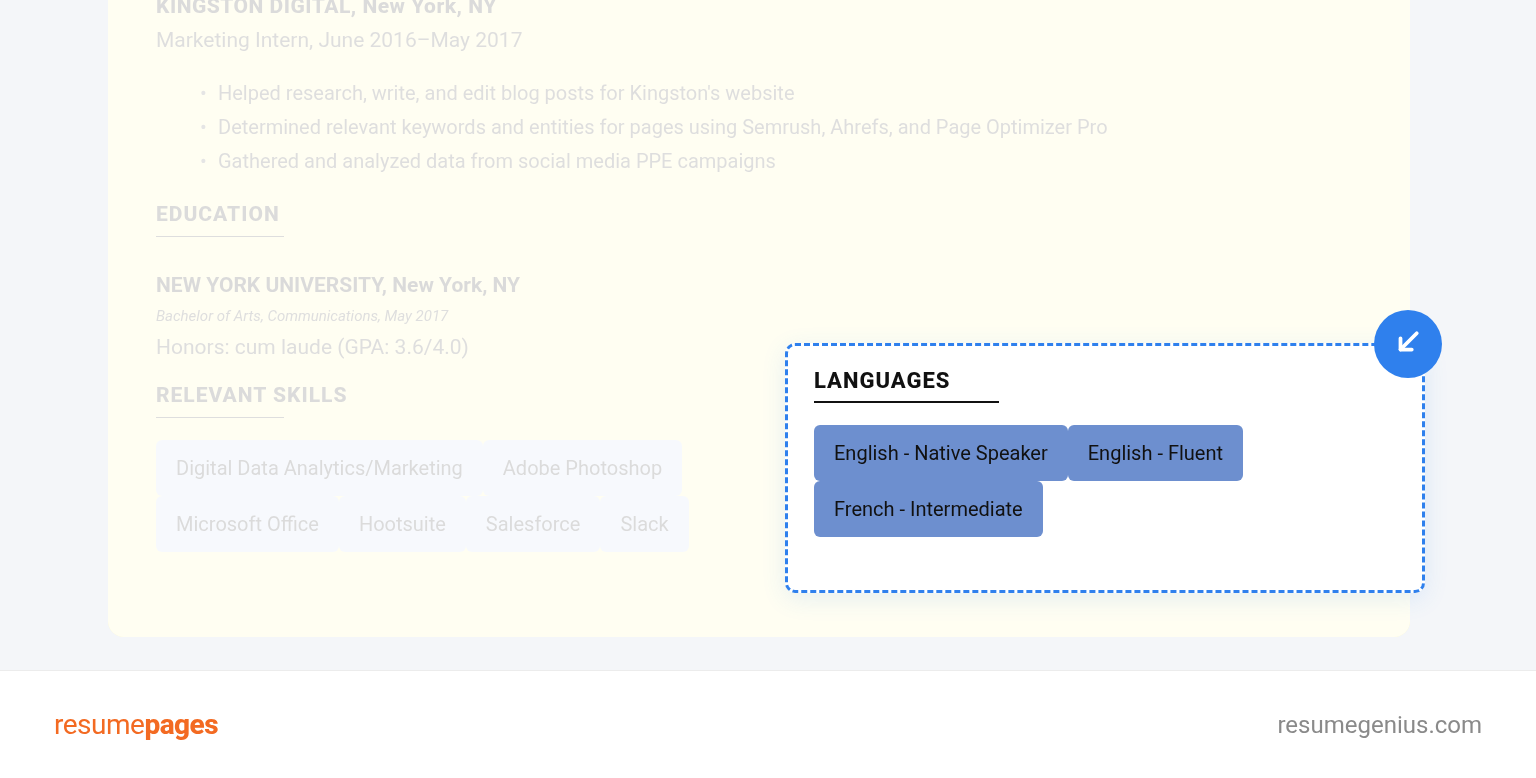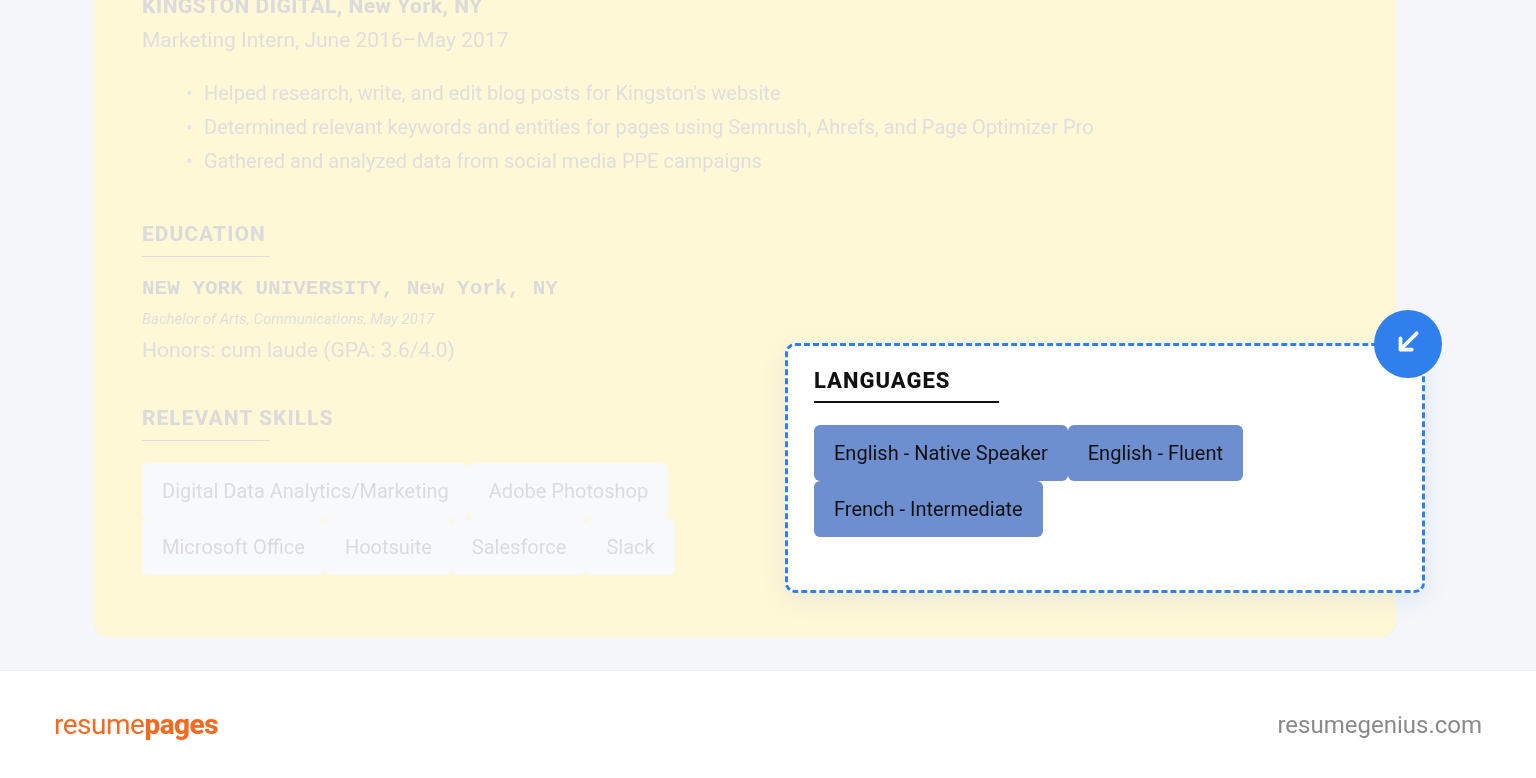--- a/index.html
+++ b/index.html
@@ -11,25 +11,25 @@
     overflow: hidden;
   }
   .page {
     position: relative;
     width: 1536px;
     height: 778px;
     background: #f4f6f9;
   }
   .resume-card {
     position: absolute;
-    left: 94px;
+    left: 108px;
     top: 0;
     width: 1302px;
     height: 637px;
-    background: #fde047;
+    background: #fef9c3;
     border-radius: 0 0 16px 16px;
     padding: 0 48px 40px 48px;
     overflow: hidden;
   }
   .fade-overlay {
     position: absolute;
     inset: 0;
     background: rgba(255,255,255,0.78);
     pointer-events: none;
     z-index: 5;
@@ -64,34 +64,33 @@
     position: absolute;
     left: 0;
     top: 0;
     color: #8a8a8a;
   }
   .section-heading {
     font-size: 21px;
     font-weight: 800;
     letter-spacing: 1px;
     color: #5a5a5a;
-    margin-top: 44px;
+    margin-top: 24px;
   }
   .underline {
     width: 128px;
     height: 1px;
     background: #6a6a6a;
     margin-top: 10px;
   }
   .edu-school {
     font-size: 21px;
     font-weight: 700;
     color: #595959;
-    margin-top: 20px;
-    font-family: Liberation Mono, monospace;
+    margin-top: 36px;
   }
   .edu-degree {
     font-size: 15px;
     font-style: italic;
     color: #6a6a6a;
     margin-top: 10px;
   }
   .edu-honors {
     font-size: 21px;
     color: #6a6a6a;

